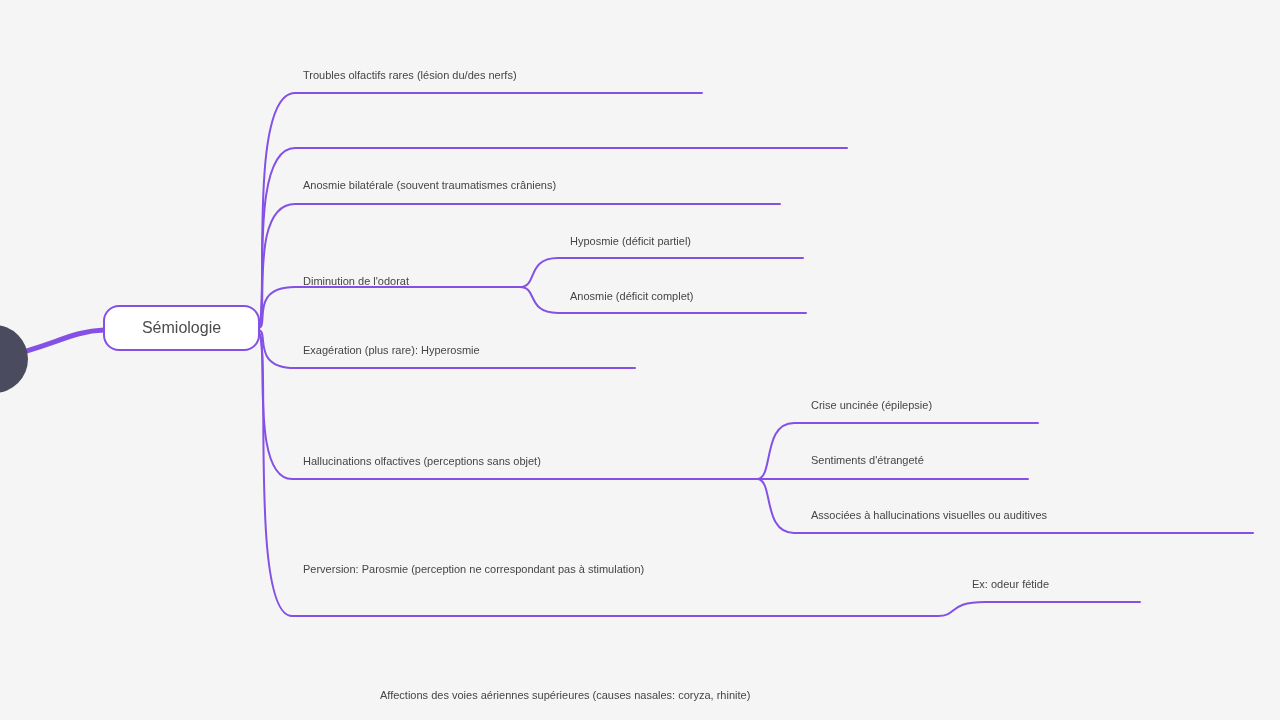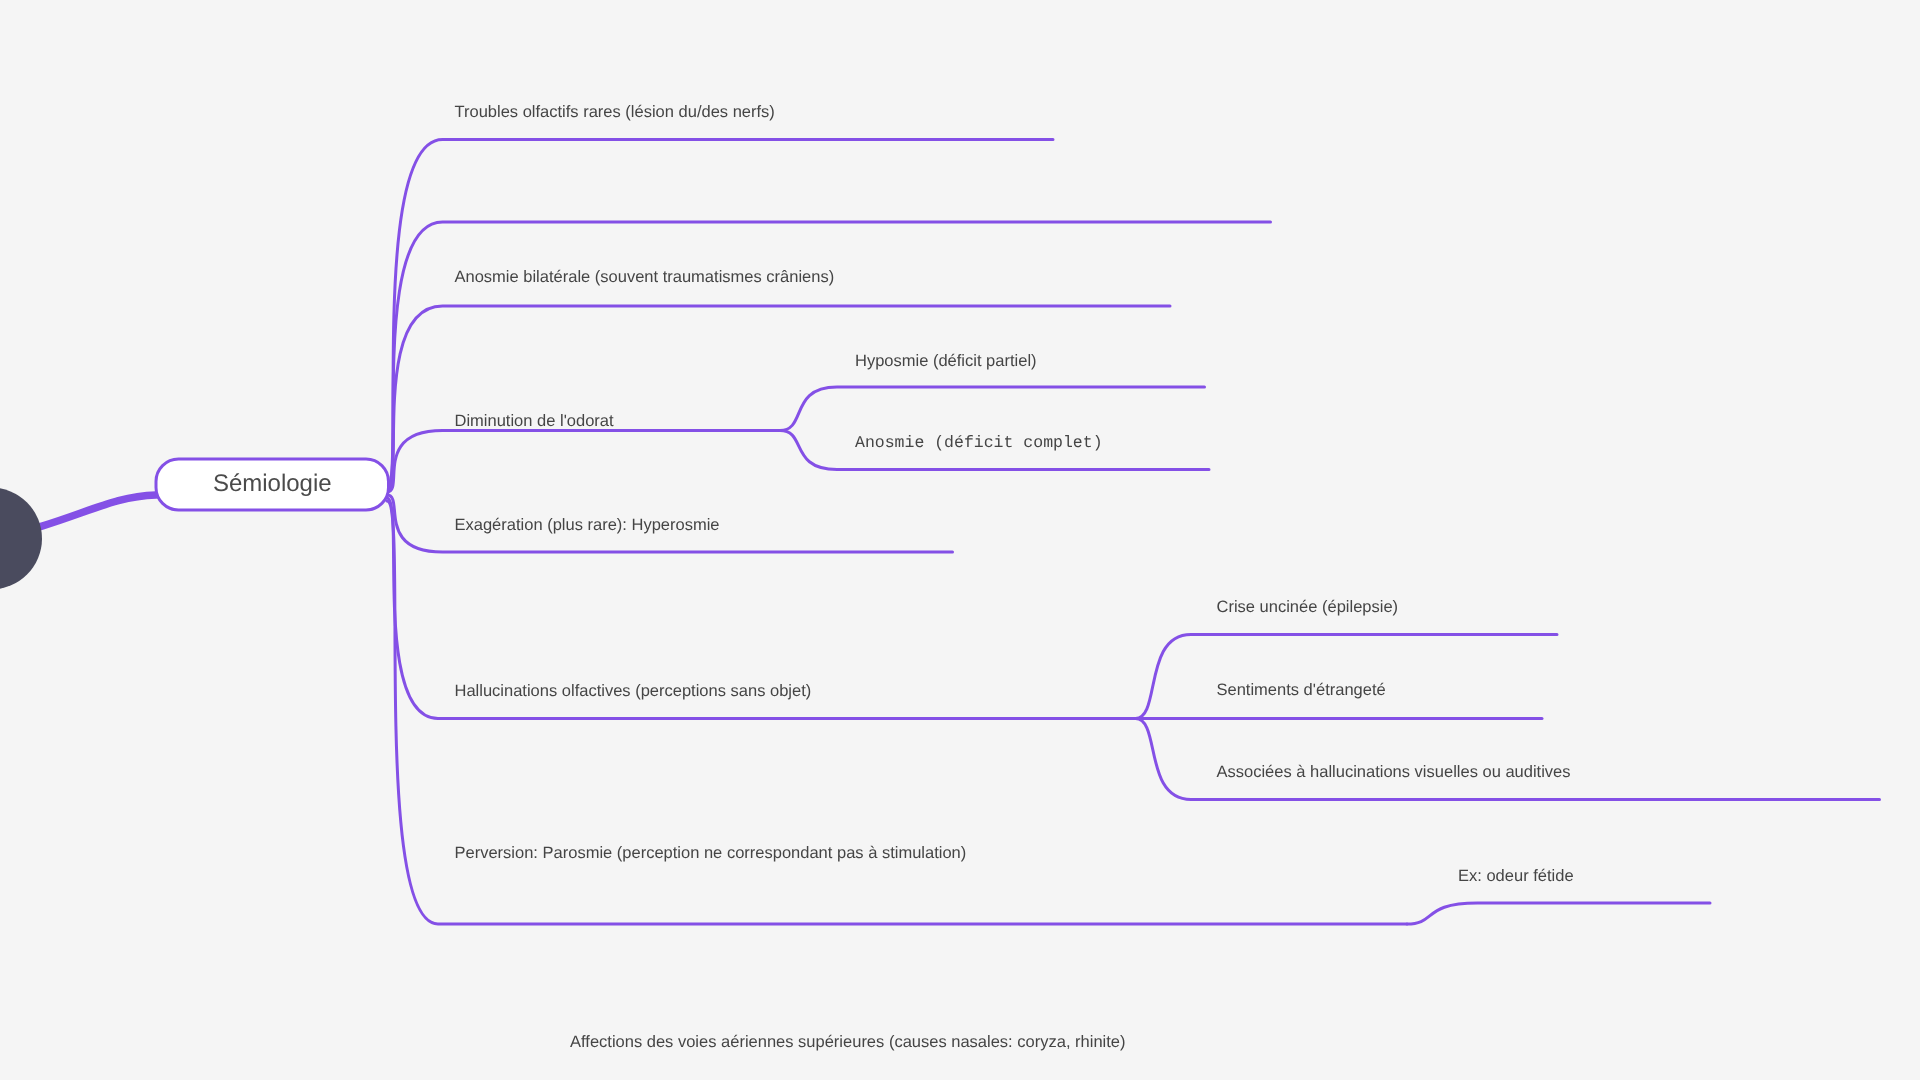--- a/index.html
+++ b/index.html
@@ -22,21 +22,21 @@
     font-size:11px;
     line-height:27px;
     color:var(--text);
     white-space:nowrap;
     cursor:default;
   }
   .label.wrap{white-space:normal;}
   .central-node{
     position:absolute;
     left:103px;top:305px;
-    width:157px;height:36px;
+    width:157px;height:46px;
     background:var(--node-bg);
     border:2px solid var(--accent);
     border-radius:16px;
     display:flex;align-items:center;justify-content:center;
     font-size:16px;color:#4b4b4b;
     z-index:2;
   }
 </style>
 </head>
 <body>
@@ -68,21 +68,21 @@
   </div>
 
   <div class="label" style="left:303px;top:62px;">Troubles olfactifs rares (lésion du/des nerfs)</div>
   <div class="label" style="left:303px;top:172px;">Anosmie bilatérale (souvent traumatismes crâniens)</div>
   <div class="label" style="left:303px;top:268px;">Diminution de l'odorat</div>
   <div class="label" style="left:303px;top:337px;">Exagération (plus rare): Hyperosmie</div>
   <div class="label" style="left:303px;top:448px;">Hallucinations olfactives (perceptions sans objet)</div>
   <div class="label wrap" style="left:303px;top:556px;width:540px;">Perversion: Parosmie (perception ne correspondant pas à stimulation)</div>
 
   <div class="label" style="left:570px;top:228px;">Hyposmie (déficit partiel)</div>
-  <div class="label" style="left:570px;top:283px;font-family:Liberation Mono, monospace;">Anosmie (déficit complet)</div>
+  <div class="label" style="left:570px;top:283px;">Anosmie (déficit complet)</div>
   <div class="label" style="left:811px;top:392px;text-align:right;">Crise uncinée (épilepsie)</div>
   <div class="label" style="left:811px;top:447px;">Sentiments d'étrangeté</div>
   <div class="label" style="left:811px;top:502px;">Associées à hallucinations visuelles ou auditives</div>
   <div class="label" style="left:972px;top:571px;">Ex: odeur fétide</div>
 
   <div class="label wrap" style="left:380px;top:682px;width:630px;">Affections des voies aériennes supérieures (causes nasales: coryza, rhinite)</div>
 
 </div>
 
 </body></html>

